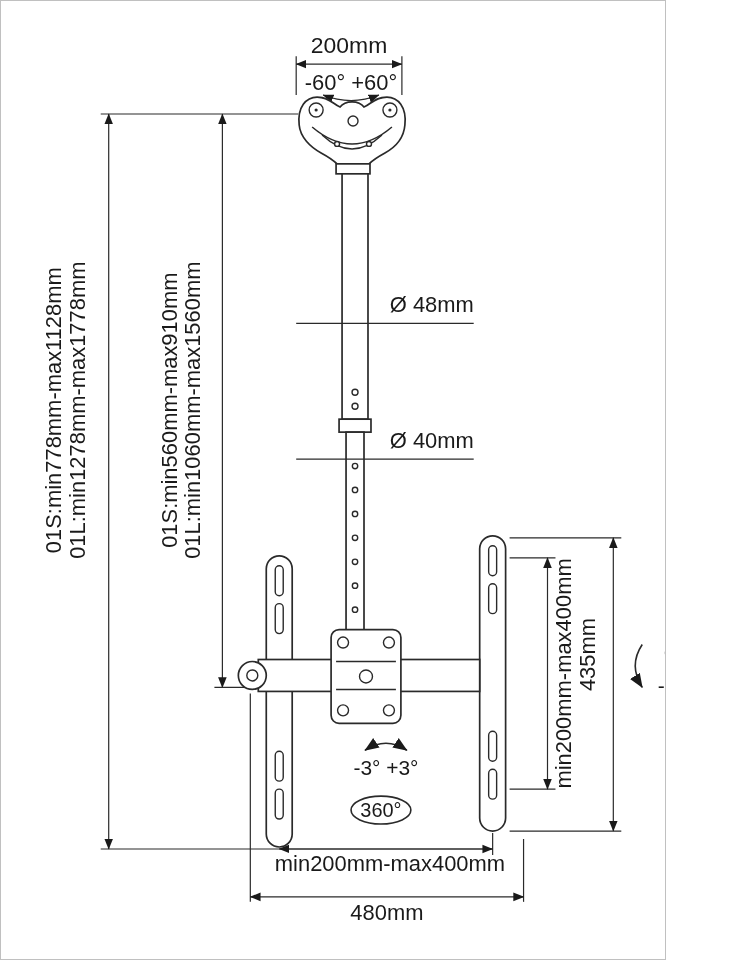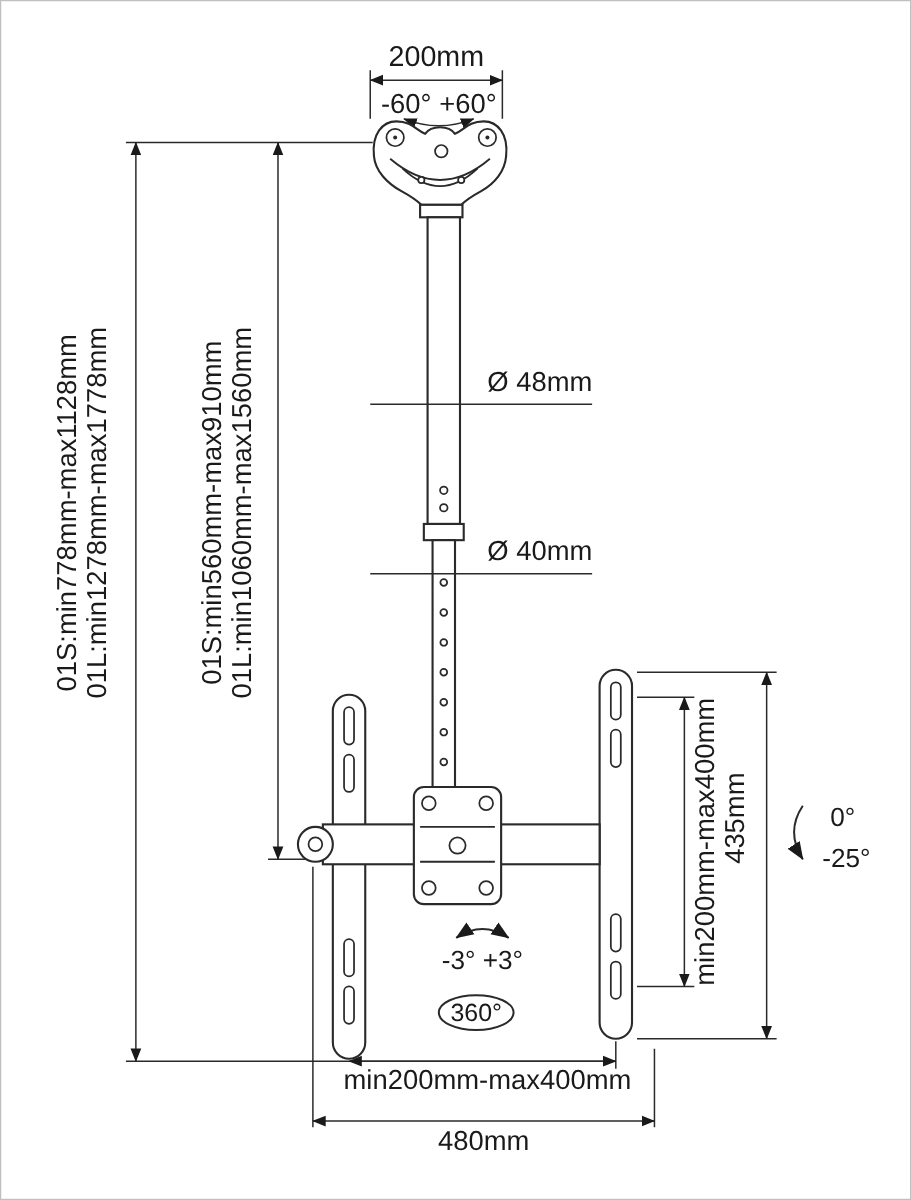--- a/index.html
+++ b/index.html
@@ -1,17 +1,17 @@
 <!DOCTYPE html>
 <html><head>
 <meta charset="utf-8">
 <style>
   html,body { margin:0; padding:0; background:#ffffff; }
   .frame {
-    width:729px; height:960px;
+    width:666px; height:960px;
     box-sizing:border-box;
     border:1px solid #c0c0c0;
     background:#ffffff;
     position:relative;
     overflow:hidden;
   }
   svg { display:block; }
   text {
     font-family:"Liberation Sans","DejaVu Sans",sans-serif;
     fill:#1a1a1a;

